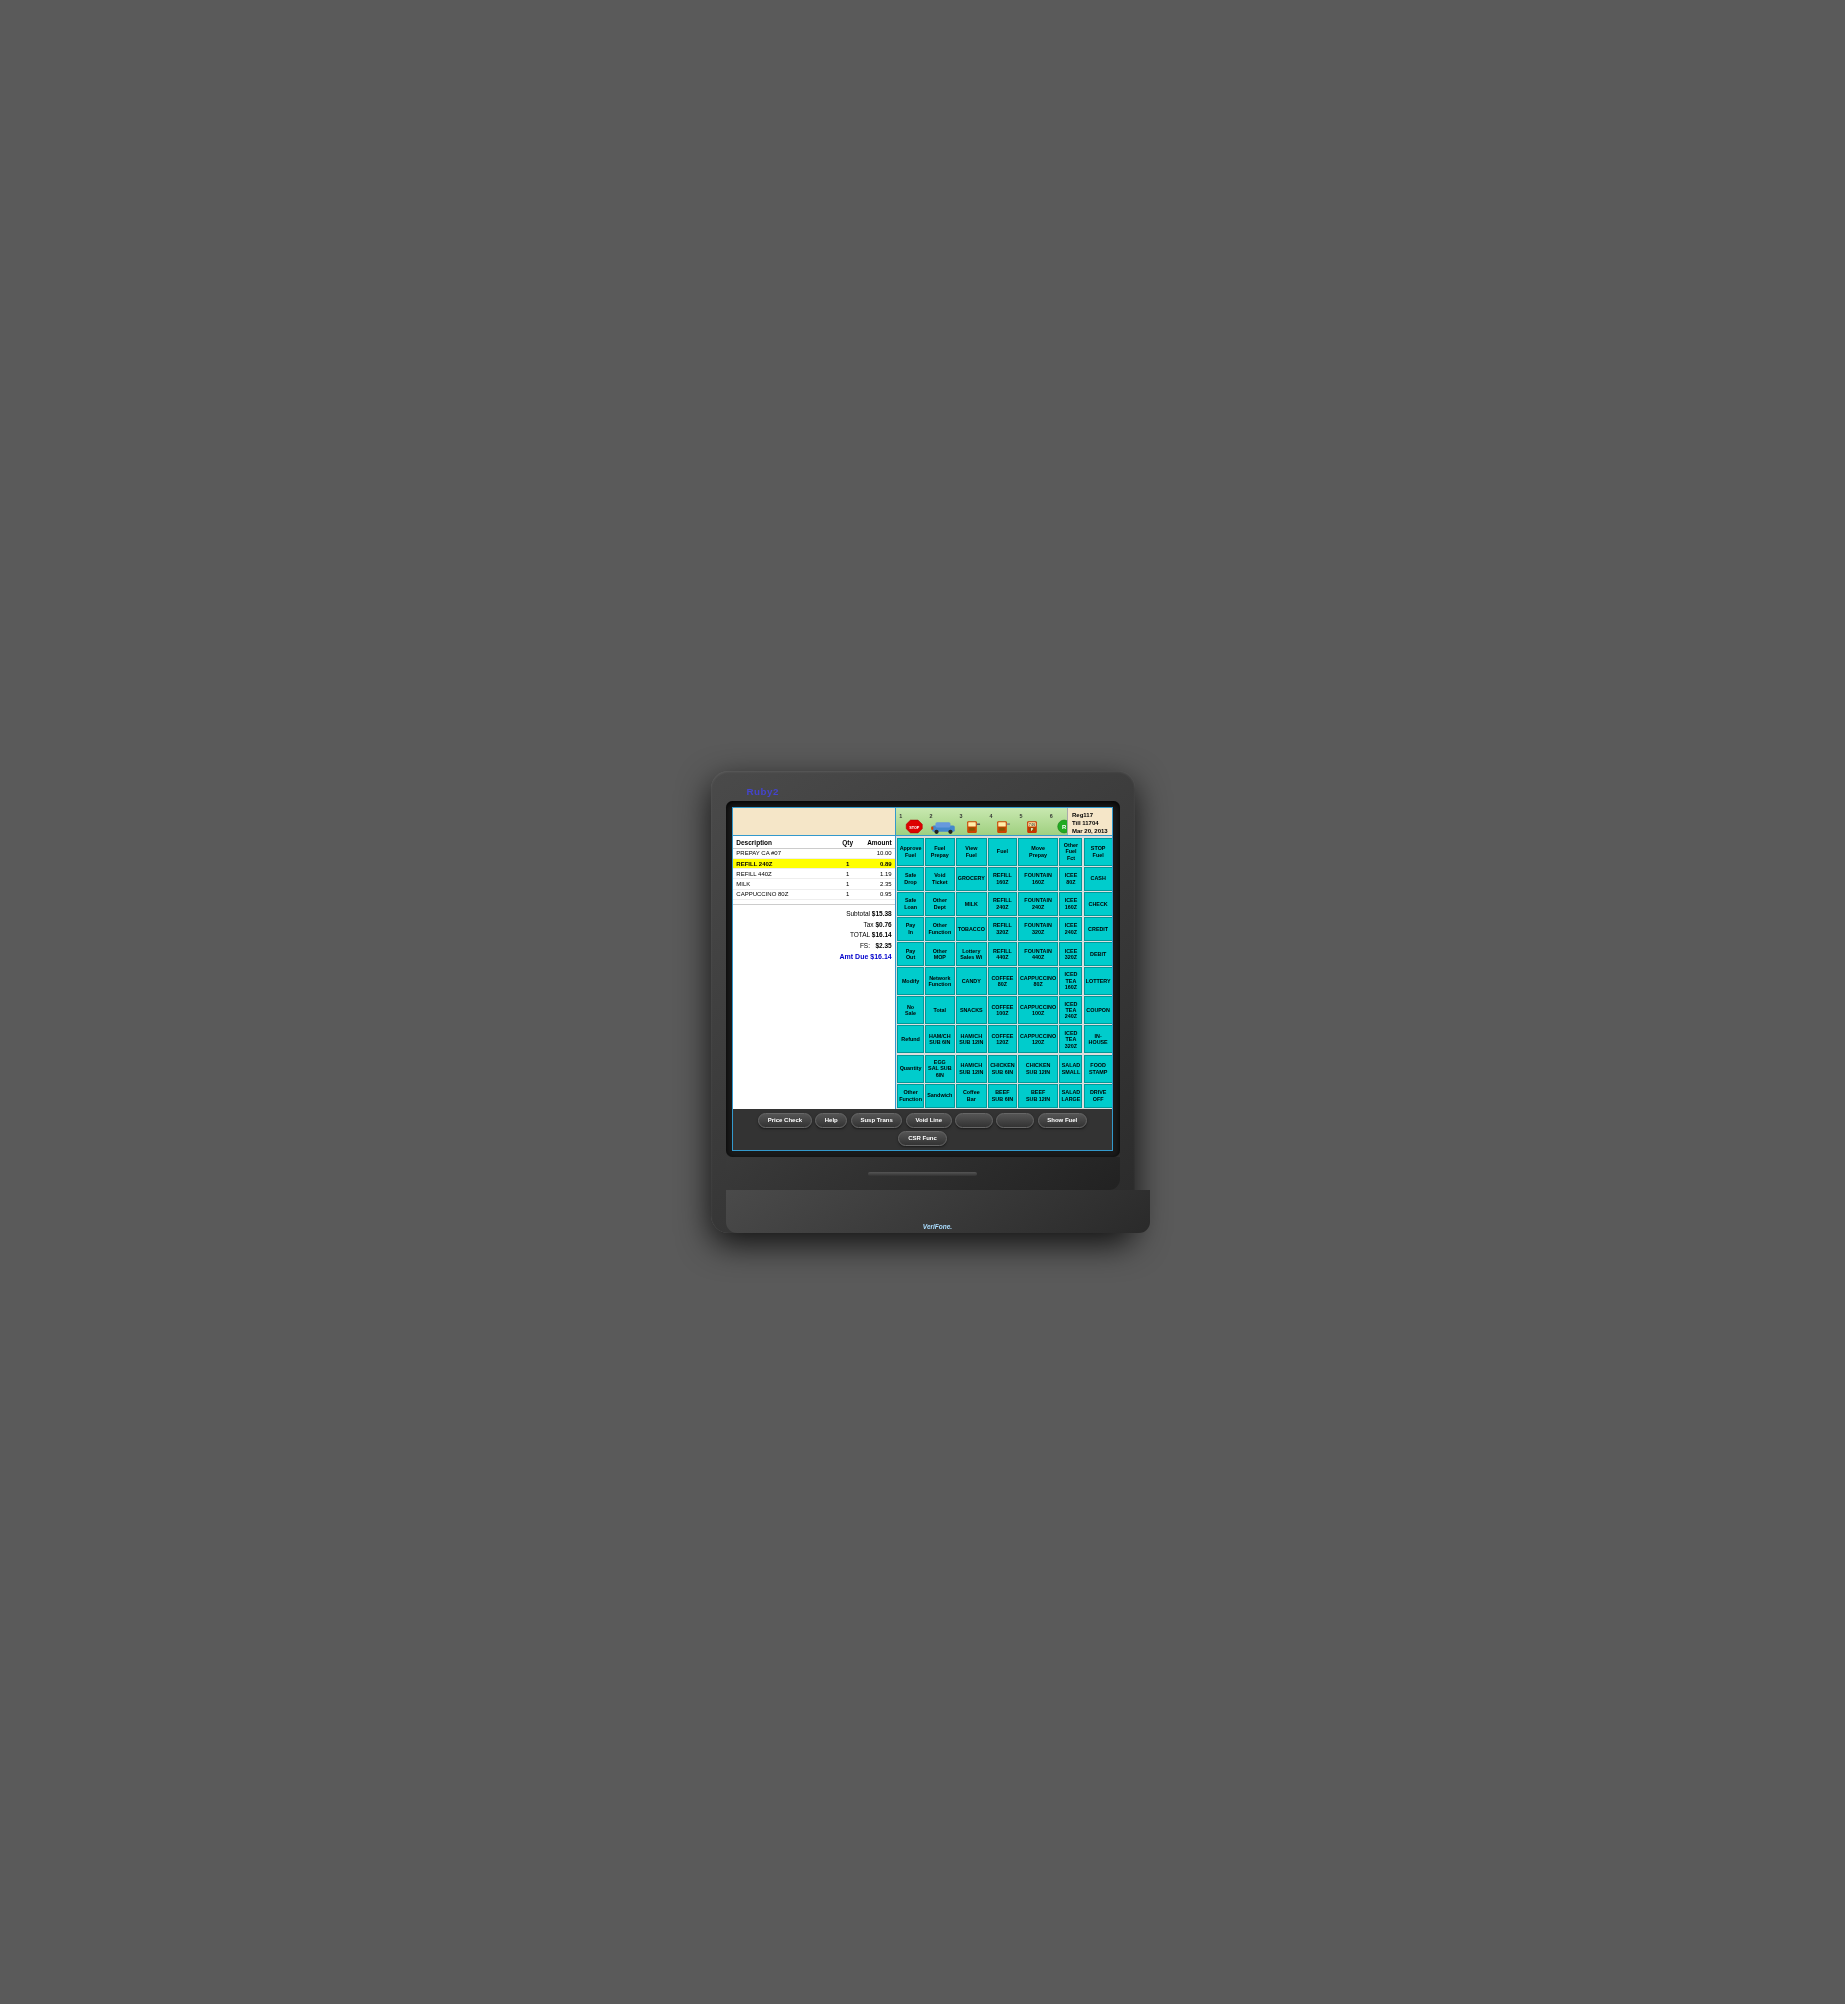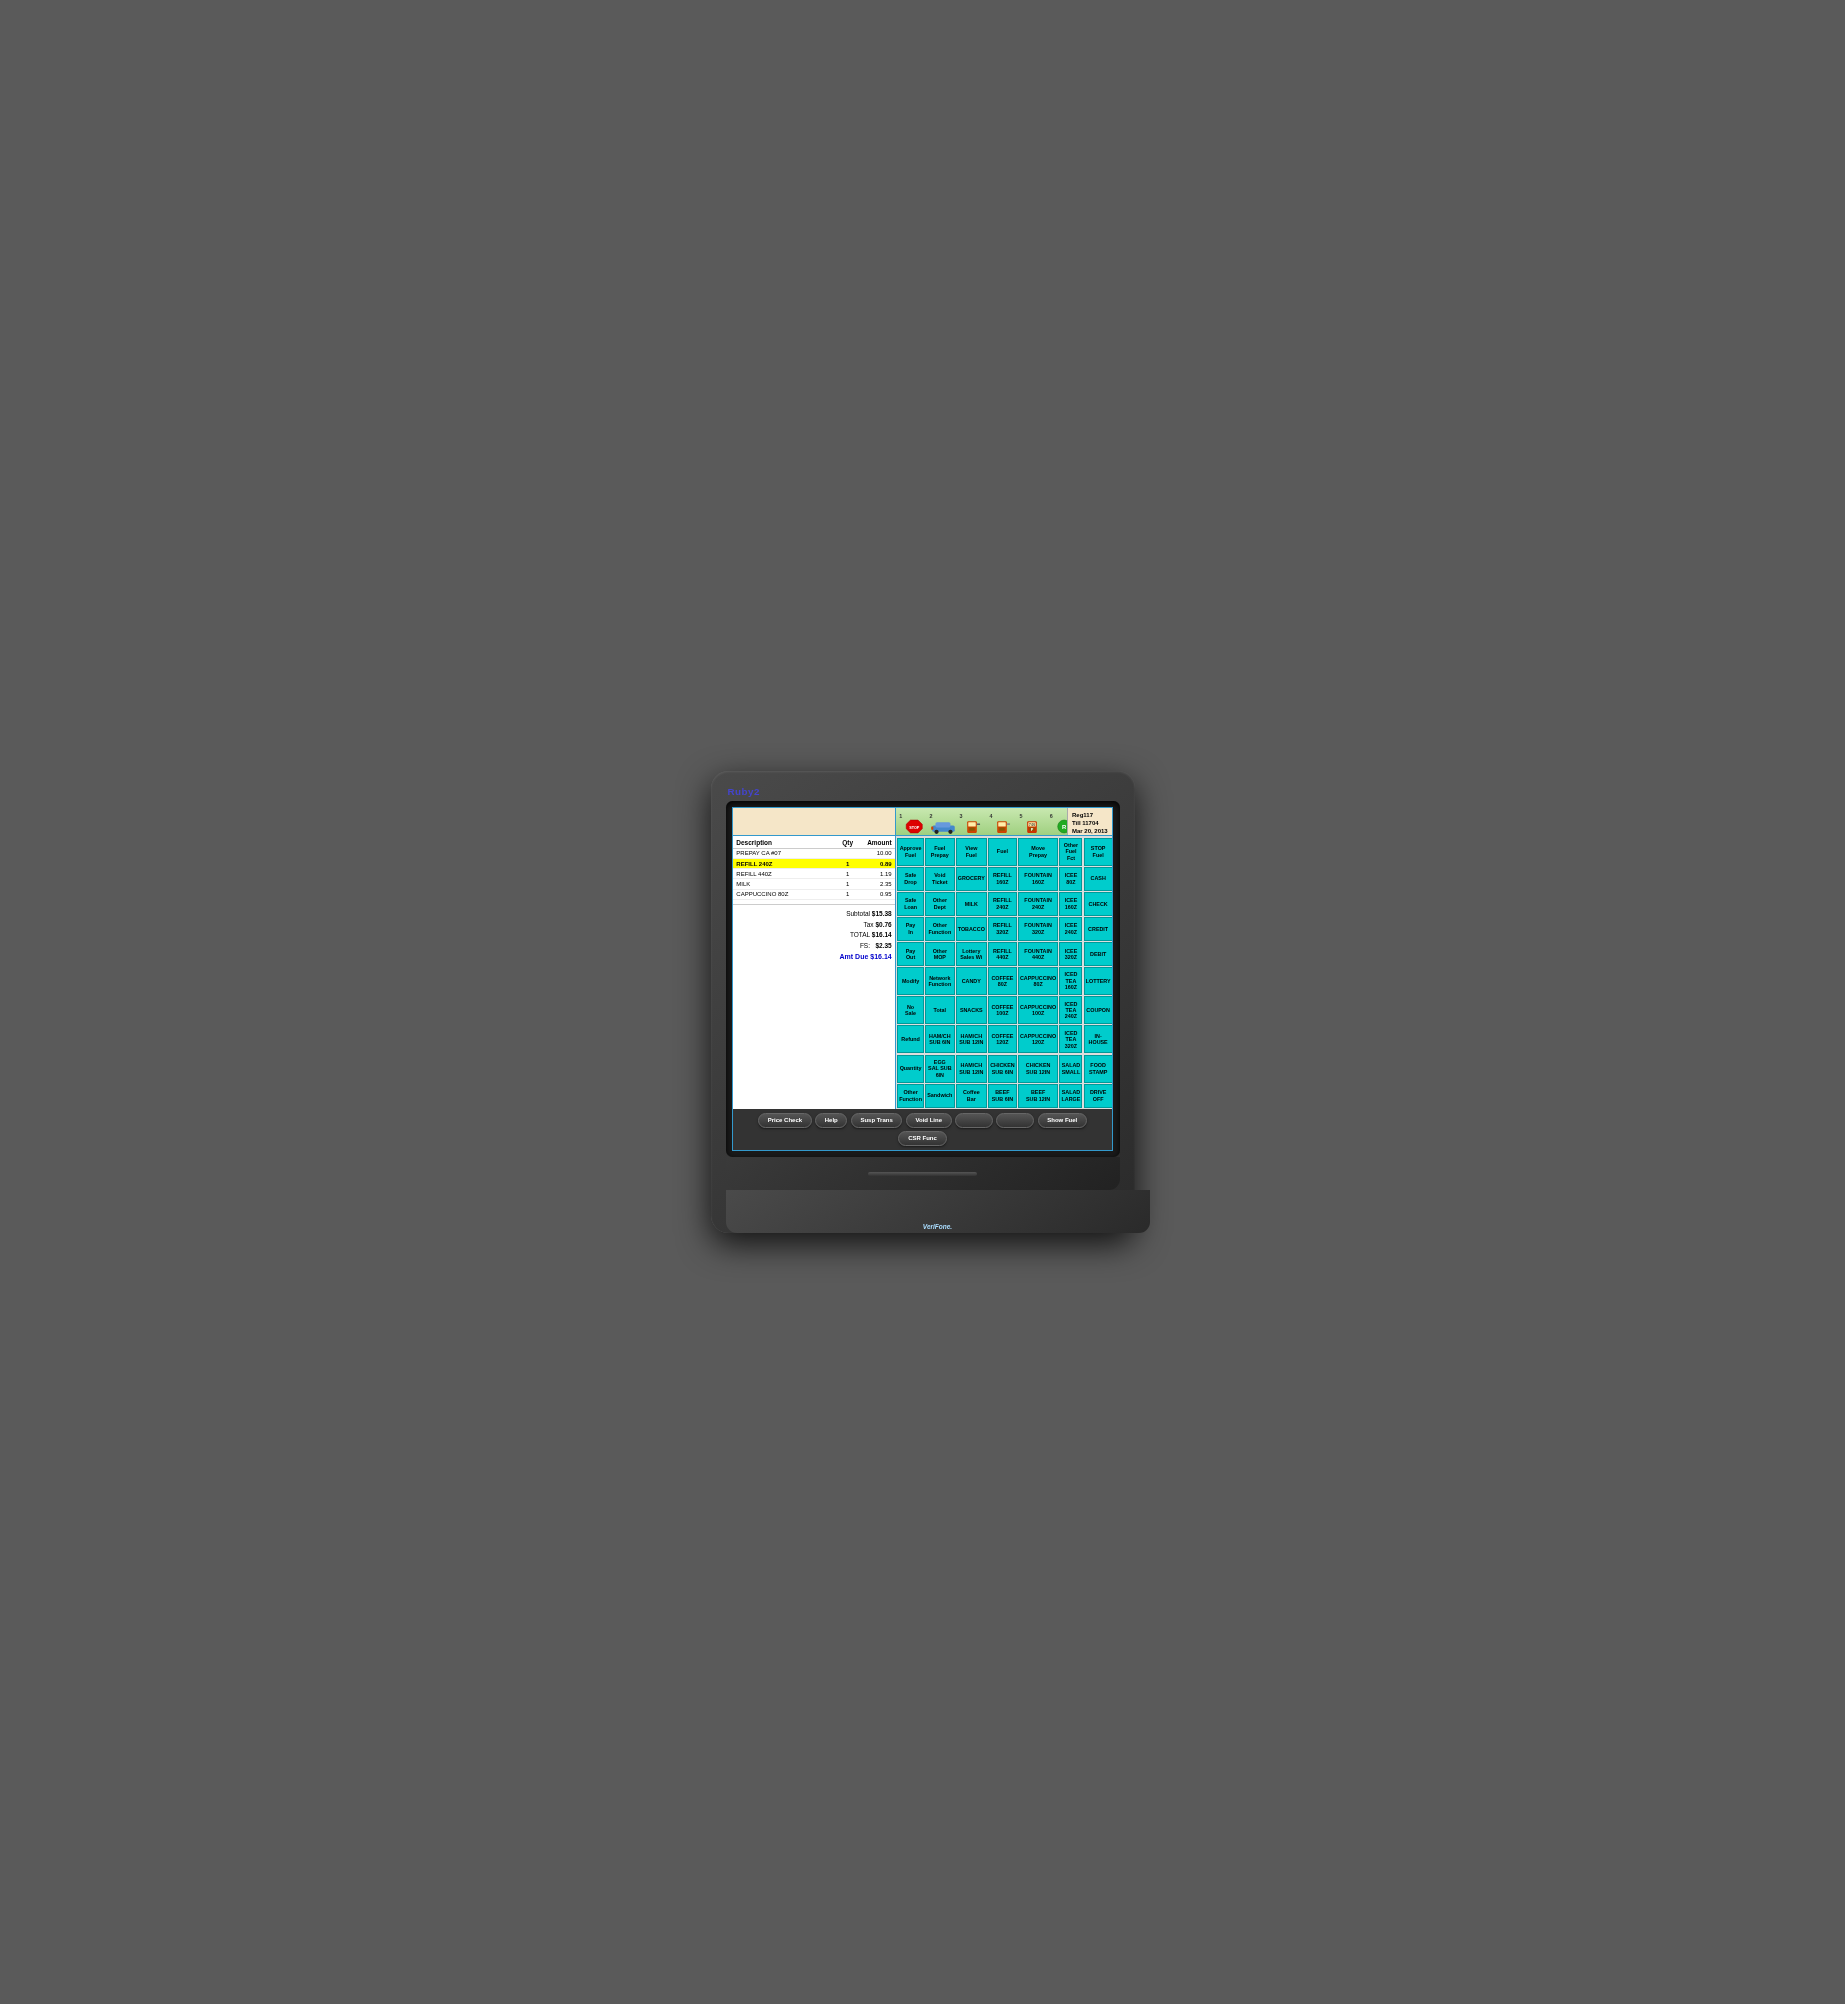--- a/index.html
+++ b/index.html
@@ -17,21 +17,21 @@
       padding: 15px 15px 0 15px;
       box-shadow: 0 11px 33px rgba(0,0,0,0.8), inset 0 1.1px 2.2px rgba(255,255,255,0.1);
       width: 424px;
     }
     .terminal-brand {
       color: #cc2222;
       font-size: 9.8px;
       font-weight: bold;
       font-style: italic;
       margin-bottom: 4.3px;
-      margin-left: 2px;
+      margin-left: 21px;
       letter-spacing: 0.5px;
     }
     .terminal-brand span { color: #4444cc; font-style: normal; }
     .screen-bezel {
       background: #1a1a1a;
       border-radius: 6.5px;
       padding: 6.5px;
       box-shadow: inset 0 2.2px 6.5px rgba(0,0,0,0.9);
     }
     .screen {

